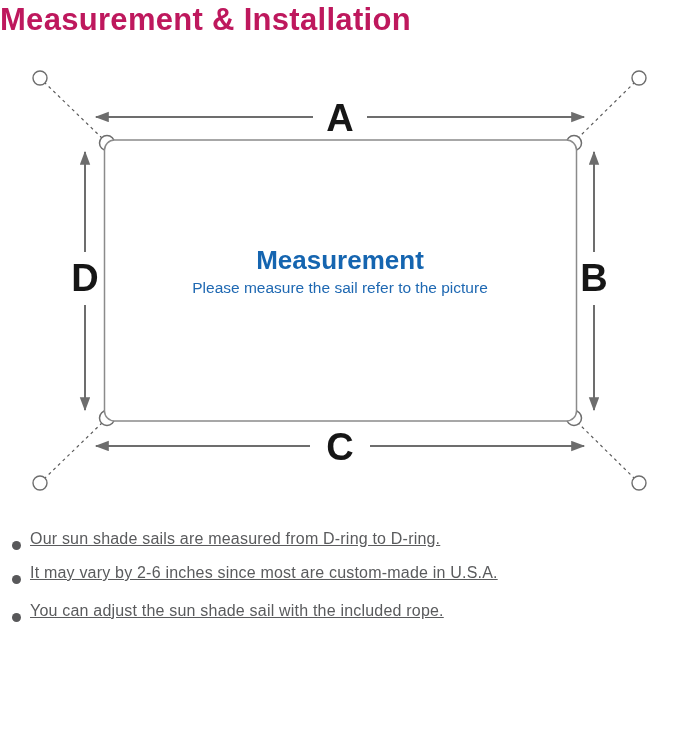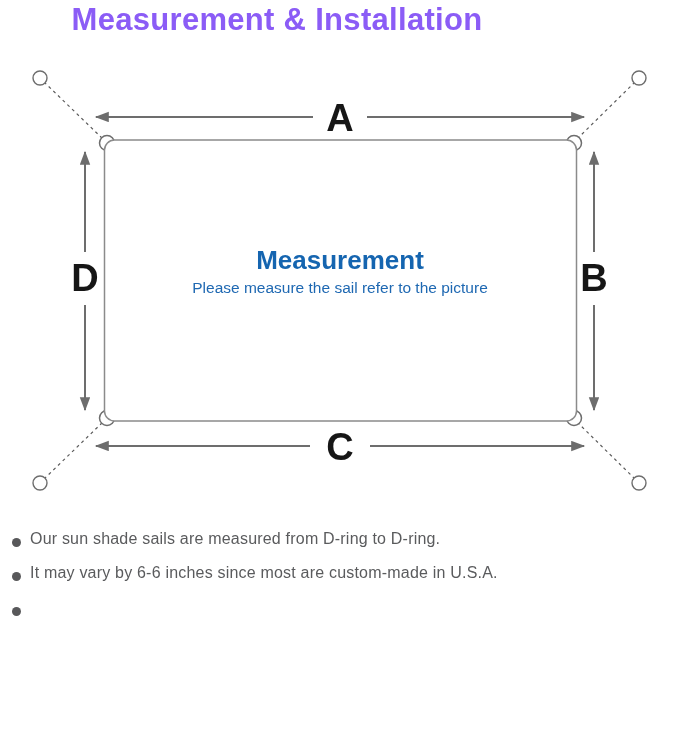--- a/index.html
+++ b/index.html
@@ -5,38 +5,39 @@
   html, body { margin: 0; padding: 0; }
   body {
     width: 679px; height: 739px;
     background: #ffffff;
     position: relative;
     font-family: "Liberation Sans", sans-serif;
     overflow: hidden;
   }
   .page-title {
     position: absolute; top: 2px; left: 0; width: 554px;
-    text-align: center;
+    text-align: left;
     font-size: 31px; font-weight: bold;
-    color: #8b5cf6;
+    color: #be185d;
     letter-spacing: 0.3px;
   }
   .diagram-wrap {
     position: absolute; top: 0; left: 0;
     width: 679px; height: 525px;
   }
   .bullets {
     position: absolute; top: 528px; left: 12px; right: 8px;
   }
   .bullet-item {
-    display: flex; align-items: center;
+    display: flex; align-items: flex-end;
     margin-bottom: 12px;
     color: #5a5b5d;
     font-size: 16px; line-height: 22px;
     letter-spacing: 0.2px;
+    text-decoration: underline;
   }
   .bullet-item .dot {
     flex: 0 0 auto;
     width: 9px; height: 9px;
     background: #58585a;
     border-radius: 50%;
     margin: 7px 9px 0 0;
   }
   .bullet-item.gap-lg { margin-bottom: 16px; }
   svg text { font-family: "Liberation Sans", sans-serif; }
@@ -93,18 +94,19 @@
   </svg>
 </div>
 
 <div class="bullets">
   <div class="bullet-item">
     <span class="dot"></span>
     <span>Our sun shade sails are measured from D-ring to D-ring.</span>
   </div>
   <div class="bullet-item gap-lg">
     <span class="dot"></span>
-    <span>It may vary by 6-6 inches since most are custom-made in U.S.A.</span>
+    <span>It may vary by 2-6 inches since most are custom-made in U.S.A.</span>
   </div>
   <div class="bullet-item">
     <span class="dot"></span>
+    <span>You can adjust the sun shade sail with the included rope.</span>
   </div>
 </div>
 
 </body></html>

